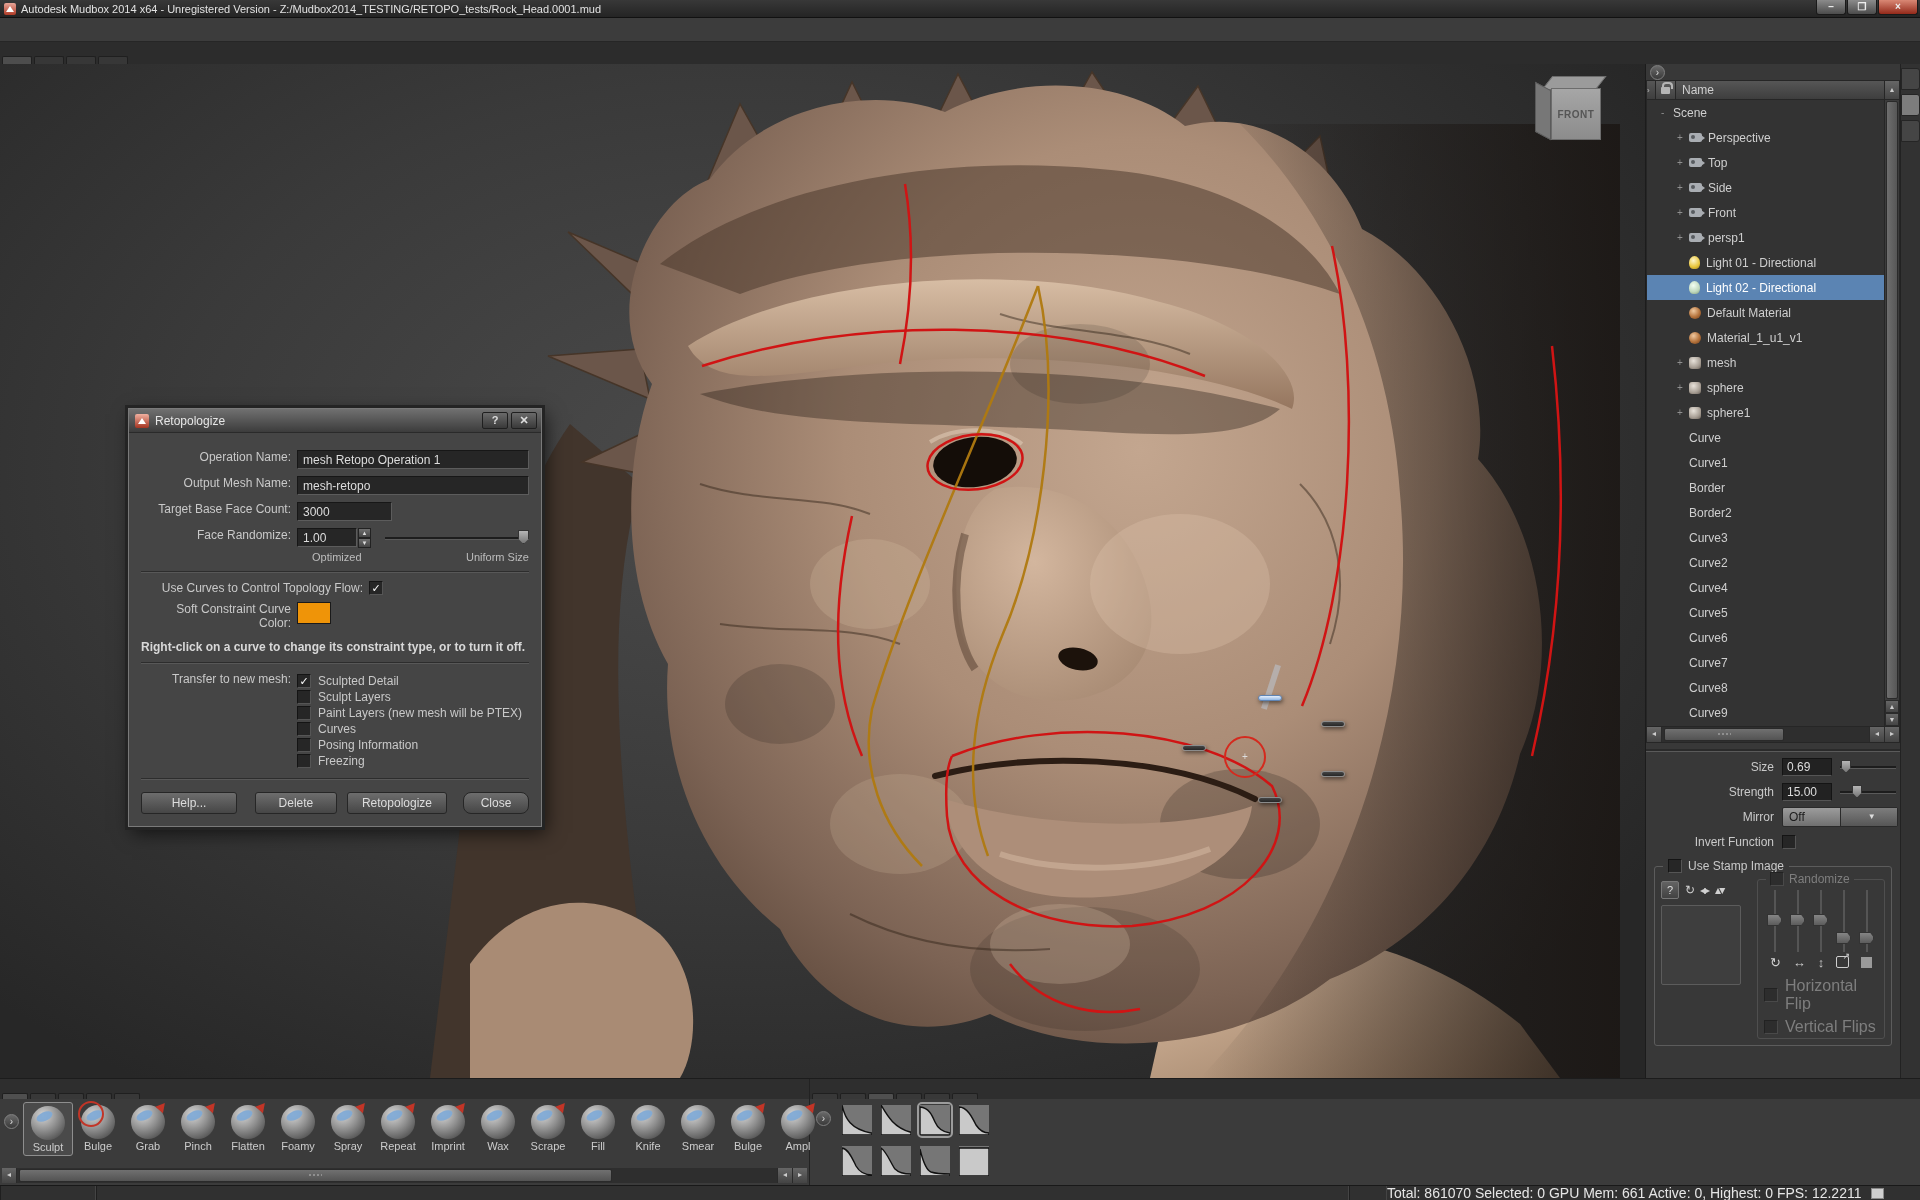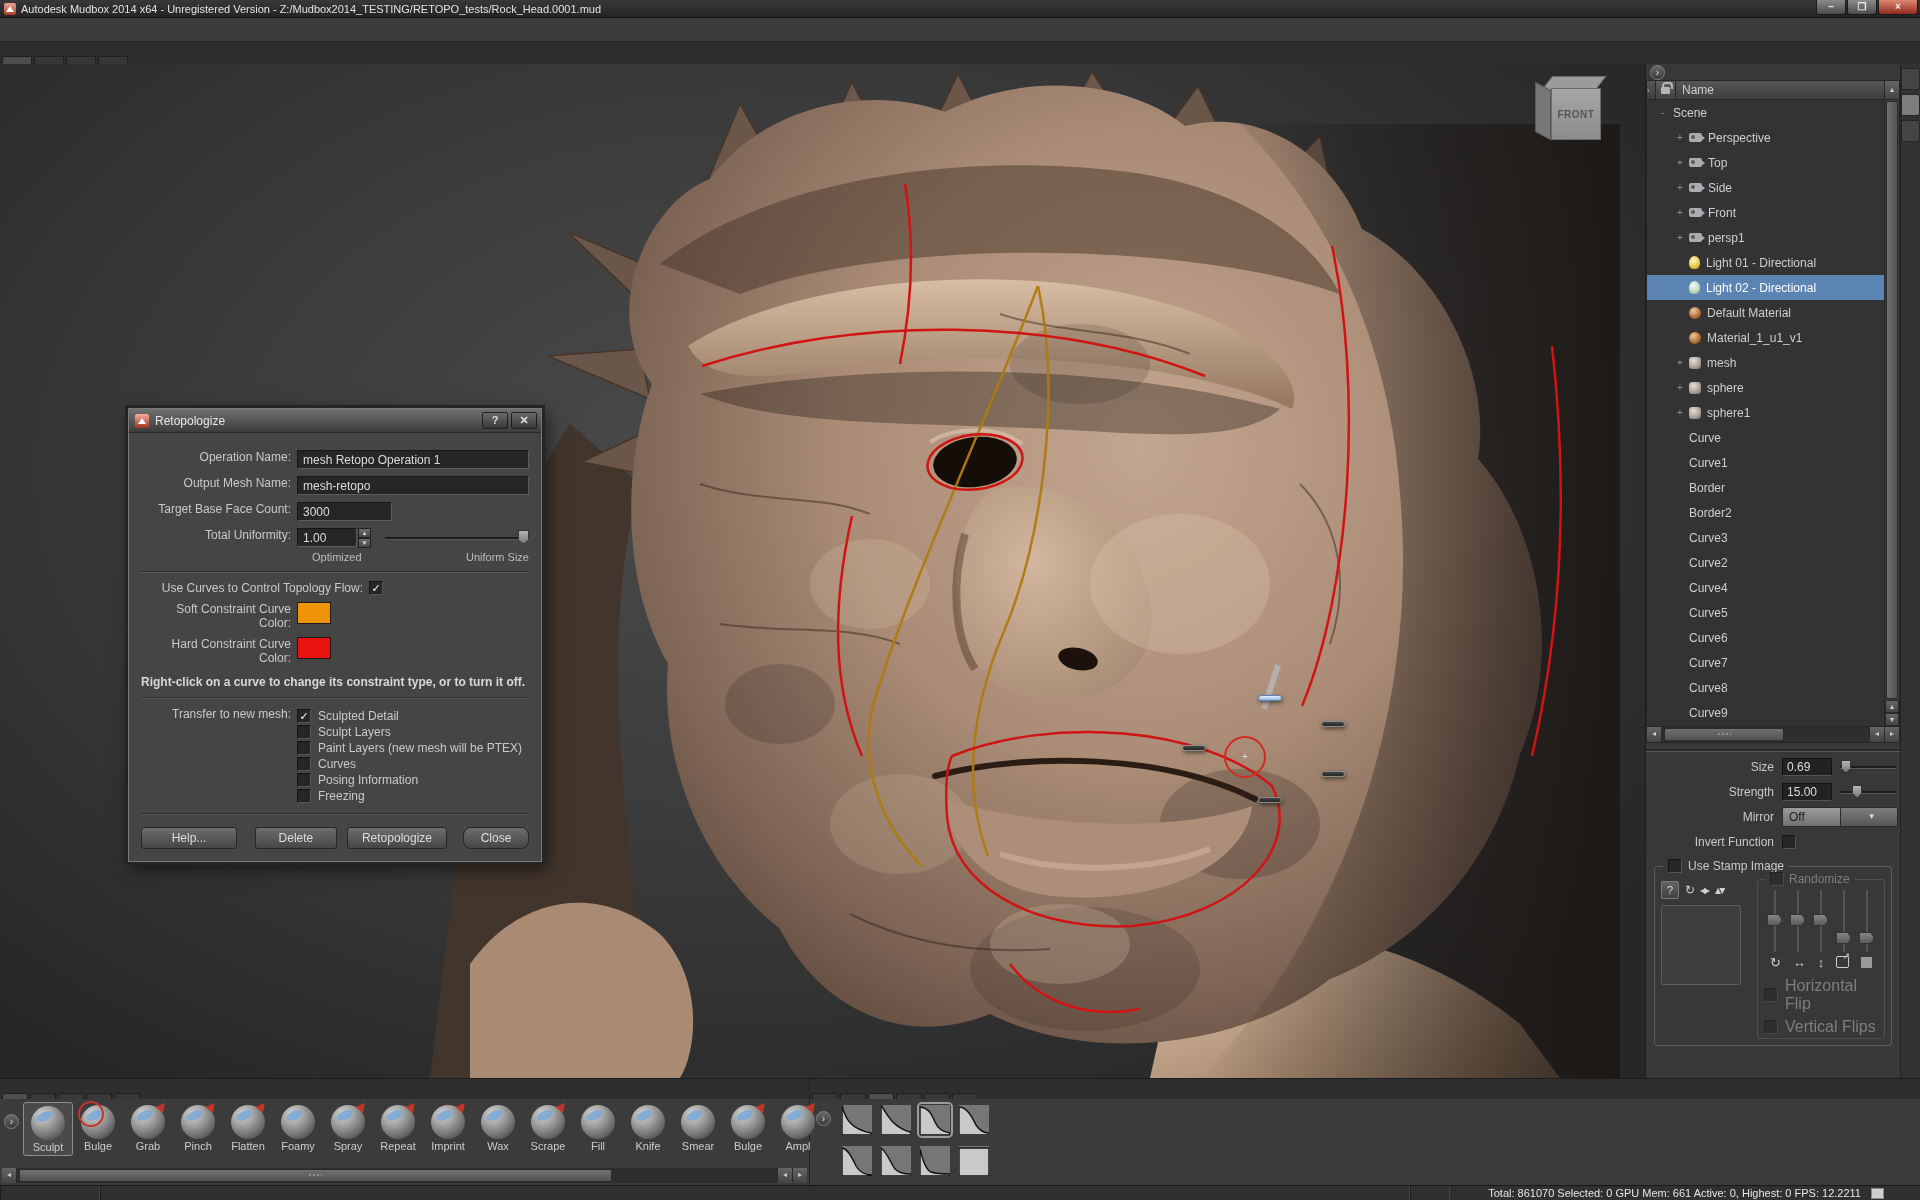--- a/index.html
+++ b/index.html
@@ -189,21 +189,21 @@
     border-left:5px solid transparent; border-right:5px solid transparent; border-bottom:9px solid #c23527; transform:rotate(40deg); z-index:2; }
   .tlabel { font-size:11px; color:#cccccc; margin-top:1px; padding-bottom:2px; }
   .tools-scroll { height:15px; margin:1px 2px 2px; display:flex; align-items:stretch; }
   .falloff-area { flex:1; position:relative; padding:6px 0 0 32px; }
   .falloff-area .circle-btn { position:absolute; left:6px; top:12px; }
   .fgrid { display:grid; grid-template-columns:repeat(4,30px); grid-auto-rows:30px; gap:11px 9px; }
   .ftile { width:30px; height:30px; }
   .ftile.selected { outline:2px solid #9c9c9c; outline-offset:1px; border-radius:2px; }
 
   
-  .statusbar { height:15px; background:#303030; border-top:1px solid #191919; display:flex; align-items:center; font-size:11px; color:#e6e6e6; }
+  .statusbar { height:15px; background:#303030; border-top:1px solid #191919; display:flex; align-items:center; font-size:14px; color:#e6e6e6; }
   .sb-cell { height:100%; border-right:1px solid #444; border-left:1px solid #1f1f1f; }
   .sb-stats { margin-left:auto; white-space:nowrap; }
   .sb-sq { width:13px; height:11px; background:#cfcfcf; border:1px solid #8a8a8a; margin:0 36px 0 10px; }
 </style>
 </head>
 <body>
 
 <div class="titlebar">
   <span class="app-icon"></span>
   <span class="title-text">Autodesk Mudbox 2014 x64 - Unregistered Version - Z:/Mudbox2014_TESTING/RETOPO_tests/Rock_Head.0001.mud</span>
@@ -366,21 +366,21 @@
         </div>
         <div class="frow">
           <span class="flabel">Output Mesh Name:</span>
           <input class="tinput w-full" readonly="" value="mesh-retopo" style="">
         </div>
         <div class="frow">
           <span class="flabel">Target Base Face Count:</span>
           <input class="tinput w-num" readonly="" value="3000" style="">
         </div>
         <div class="frow">
-          <span class="flabel">Total Uniformity:</span>
+          <span class="flabel">Face Randomize:</span>
           <input class="tinput w-uni" readonly="" value="1.00" style="">
           <span class="spinner">
               <span class="spin">▲</span>
               <span class="spin">▼</span>
             </span>
           <span class="slider">
               <span class="shield" style="right:0;"></span>
             </span>
         </div>
         <div class="sub-labels">
@@ -388,24 +388,20 @@
           <span>Uniform Size</span>
         </div>
         <div class="dsep"></div>
         <div class="frow">
           <span class="flabel" style="width:222px;">Use Curves to Control Topology Flow:</span>
           <span class="cb on"></span>
         </div>
         <div class="frow">
           <span class="flabel">Soft Constraint Curve Color:</span>
           <span class="swatch" id="soft-swatch" style="background: rgb(239, 148, 8);"></span>
-        </div>
-        <div class="frow">
-          <span class="flabel">Hard Constraint Curve Color:</span>
-          <span class="swatch" id="hard-swatch" style="background: rgb(234, 17, 17);"></span>
         </div>
         <div class="hint">Right-click on a curve to change its constraint type, or to turn it off.</div>
         <div class="dsep"></div>
         <div class="opts">
           <span class="flabel">Transfer to new mesh:</span>
           <div>
 
           <div class="opt checked">
                 <span class="cb"></span>
                 <span>Sculpted Detail</span>

